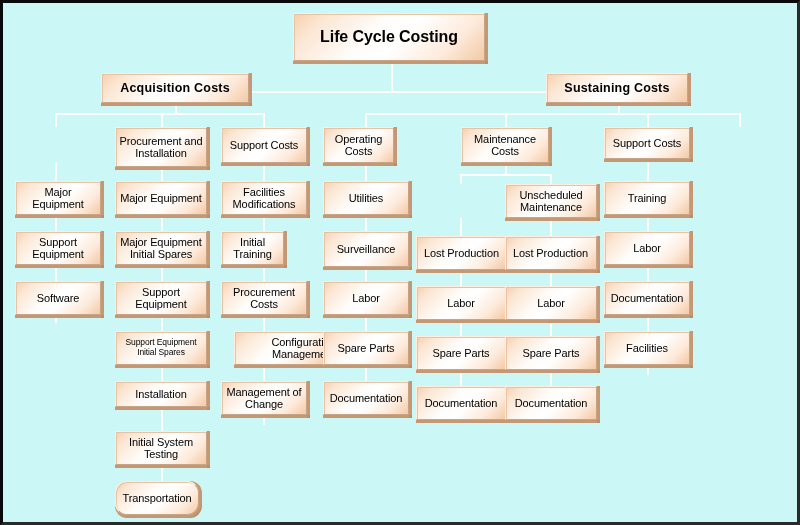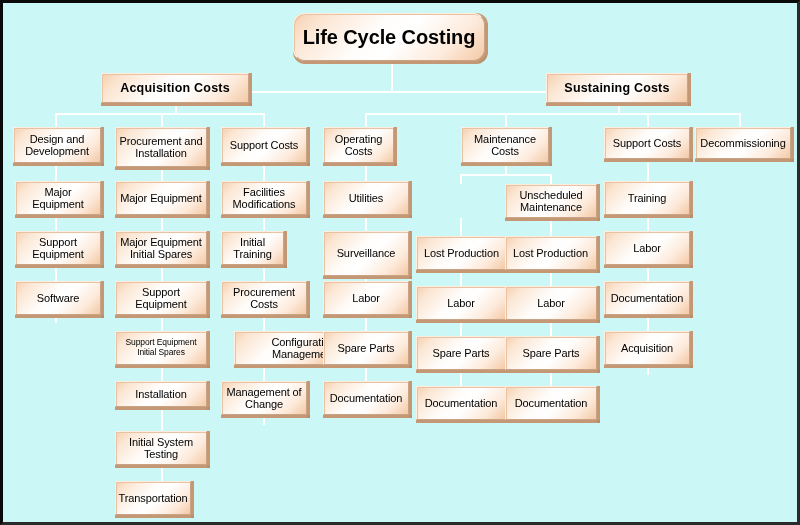--- a/index.html
+++ b/index.html
@@ -44,21 +44,21 @@
     align-items:center;
     justify-content:center;
     text-align:center;
     color:#000000;
     line-height:1.12;
     letter-spacing:-0.1px;
     z-index:3;
   }
   .node span{display:block;padding:0 3px;}
 
-  .sz-title{font-size:20px;font-weight:bold;border-radius:12px;}
+  .sz-title{font-size:16px;font-weight:bold;}
   .sz-l2{font-size:12.5px;font-weight:bold;letter-spacing:0.2px;}
   .sz-l3{font-size:11px;}
   .sz-leaf{font-size:11px;}
   .sz-small{font-size:8.5px;}
   .align-left{justify-content:flex-start;text-align:left;}
   .align-left span{padding-left:7px;}
 </style>
 </head>
 <body>
 
@@ -100,40 +100,34 @@
     <span>Life Cycle Costing</span>
   </div>
 
   <div class="node sz-l2" style="left:98px;top:70px;width:148px;height:30px;">
     <span>Acquisition Costs</span>
   </div>
   <div class="node sz-l2" style="left:543px;top:70px;width:142px;height:30px;">
     <span>Sustaining Costs</span>
   </div>
 
-  <div class="node sz-l3" style="left:10px;top:124px;width:88px;height:36px;">
-    <span>Design and Development</span>
-  </div>
   <div class="node sz-l3" style="left:112px;top:124px;width:92px;height:40px;">
     <span>Procurement and Installation</span>
   </div>
   <div class="node sz-l3" style="left:218px;top:124px;width:86px;height:36px;">
     <span>Support Costs</span>
   </div>
   <div class="node sz-l3" style="left:320px;top:124px;width:71px;height:36px;">
     <span>Operating Costs</span>
   </div>
   <div class="node sz-l3" style="left:458px;top:124px;width:88px;height:36px;">
     <span>Maintenance Costs</span>
   </div>
   <div class="node sz-l3" style="left:601px;top:124px;width:86px;height:32px;">
     <span>Support Costs</span>
-  </div>
-  <div class="node sz-l3" style="left:692px;top:124px;width:96px;height:32px;">
-    <span>Decommissioning</span>
   </div>
 
   <div class="node sz-l3" style="left:502px;top:181px;width:92px;height:34px;">
     <span>Unscheduled Maintenance</span>
   </div>
 
   <div id="leaf-layer">
       <div class="node sz-leaf" style="left: 12px; top: 178px; width: 86px; height: 34px;">
         <span>Major Equipment</span>
       </div>
@@ -154,42 +148,42 @@
       </div>
       <div class="node sz-small" style="left: 112px; top: 328px; width: 92px; height: 34px;">
         <span>Support Equipment Initial Spares</span>
       </div>
       <div class="node sz-leaf" style="left: 112px; top: 378px; width: 92px; height: 26px;">
         <span>Installation</span>
       </div>
       <div class="node sz-leaf" style="left: 112px; top: 428px; width: 92px; height: 34px;">
         <span>Initial System Testing</span>
       </div>
-      <div class="node sz-leaf" style="left: 112px; top: 478px; width: 76px; height: 34px;">
+      <div class="node sz-leaf" style="left: 112px; top: 478px; width: 84px; height: 34px; border-radius: 12px;">
         <span>Transportation</span>
       </div>
       <div class="node sz-leaf" style="left: 218px; top: 178px; width: 86px; height: 34px;">
         <span>Facilities Modifications</span>
       </div>
       <div class="node sz-leaf" style="left: 218px; top: 228px; width: 63px; height: 34px;">
         <span>Initial Training</span>
       </div>
       <div class="node sz-leaf" style="left: 218px; top: 278px; width: 86px; height: 34px;">
         <span>Procurement Costs</span>
       </div>
       <div class="node sz-leaf" style="left: 231px; top: 328px; width: 95px; height: 34px; padding-left: 44px;">
         <span>Configuration Management</span>
       </div>
       <div class="node sz-leaf" style="left: 218px; top: 378px; width: 86px; height: 34px;">
         <span>Management of Change</span>
       </div>
       <div class="node sz-leaf" style="left: 320px; top: 178px; width: 86px; height: 34px;">
         <span>Utilities</span>
       </div>
-      <div class="node sz-leaf" style="left: 320px; top: 228px; width: 86px; height: 45px; align-items: center;">
+      <div class="node sz-leaf" style="left: 320px; top: 228px; width: 86px; height: 36px; align-items: center;">
         <span>Surveillance</span>
       </div>
       <div class="node sz-leaf" style="left: 320px; top: 278px; width: 86px; height: 34px;">
         <span>Labor</span>
       </div>
       <div class="node sz-leaf" style="left: 320px; top: 328px; width: 86px; height: 34px;">
         <span>Spare Parts</span>
       </div>
       <div class="node sz-leaf" style="left: 320px; top: 378px; width: 86px; height: 34px;">
         <span>Documentation</span>
@@ -221,17 +215,17 @@
       <div class="node sz-leaf" style="left: 601px; top: 178px; width: 86px; height: 34px;">
         <span>Training</span>
       </div>
       <div class="node sz-leaf" style="left: 601px; top: 228px; width: 86px; height: 34px;">
         <span>Labor</span>
       </div>
       <div class="node sz-leaf" style="left: 601px; top: 278px; width: 86px; height: 34px;">
         <span>Documentation</span>
       </div>
       <div class="node sz-leaf" style="left: 601px; top: 328px; width: 86px; height: 34px;">
-        <span>Acquisition</span>
+        <span>Facilities</span>
       </div>
     </div>
 
 </div>
 
 </body></html>

